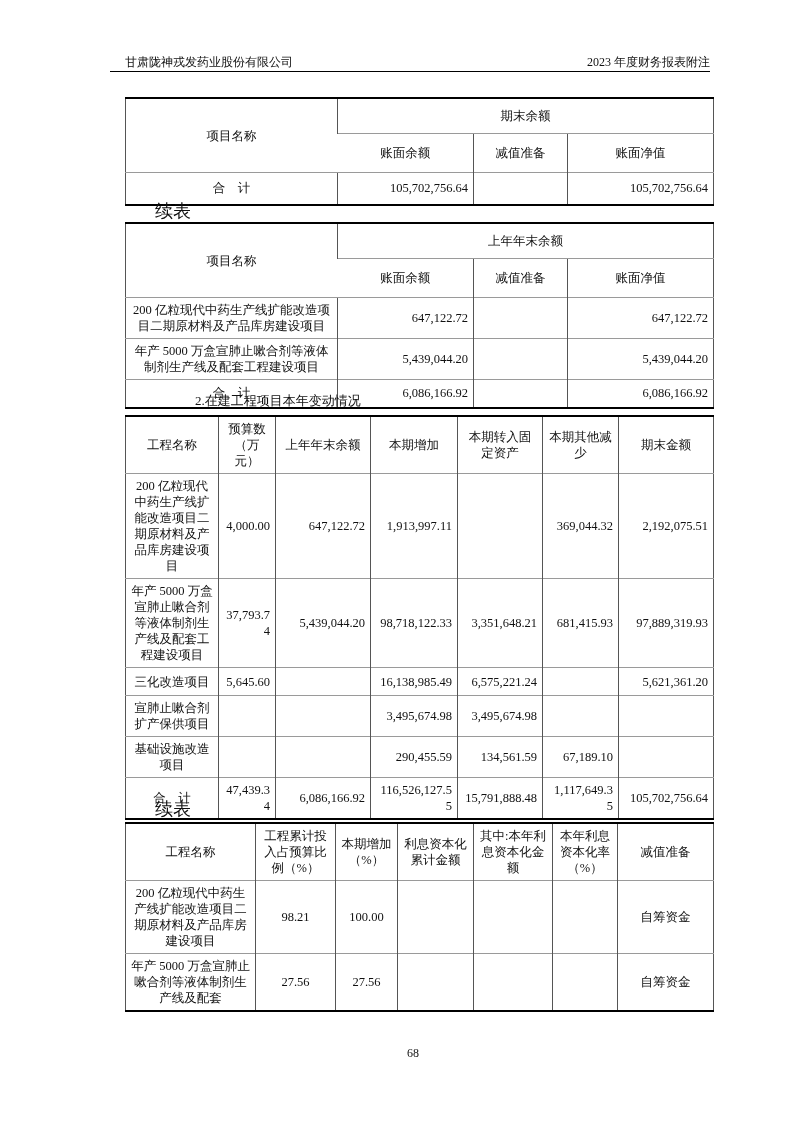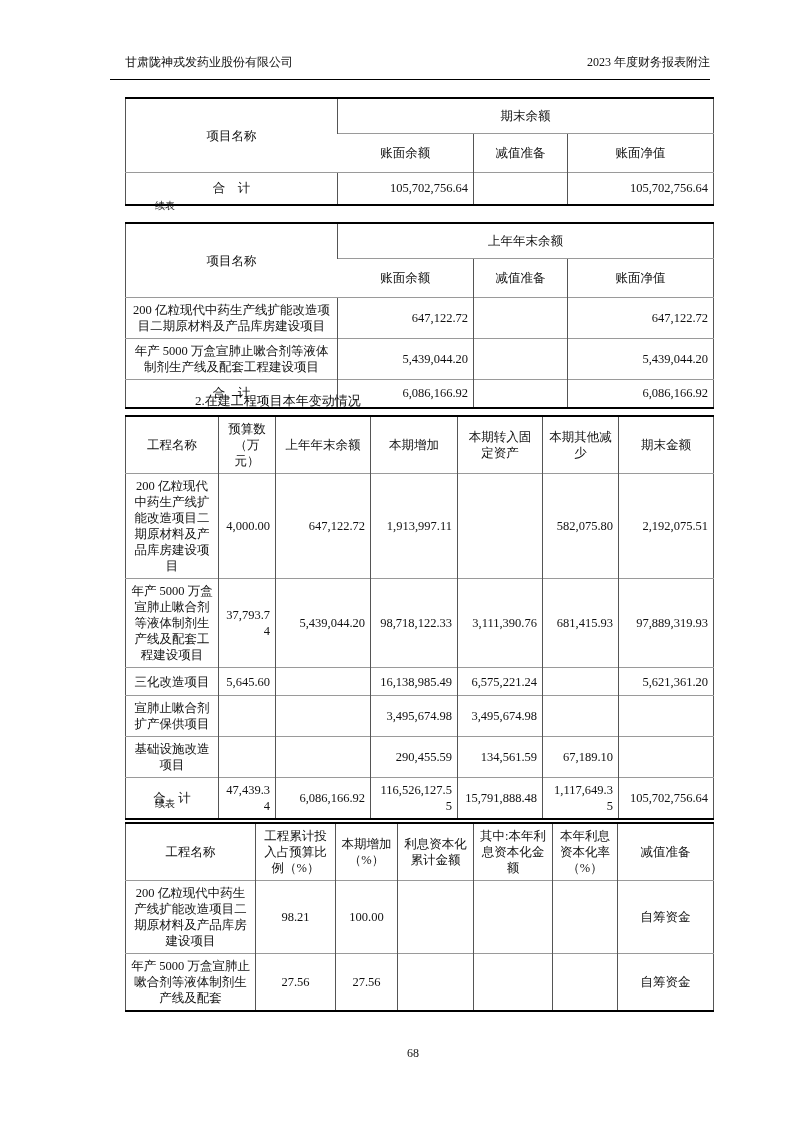--- a/index.html
+++ b/index.html
@@ -10,27 +10,27 @@
     background:#ffffff;
     font-family:"Liberation Serif","DejaVu Serif",serif;
     font-size:12.5px;
     color:#111;
     overflow:hidden;
   }
   .doc-header{
     position:absolute;left:110px;top:54px;width:600px;
     display:flex;justify-content:space-between;align-items:flex-start;
     border-bottom:1.5px solid #000;
-    padding-bottom:8px;
+    padding-bottom:0;
     font-size:12px;
   }
   .doc-header .left{padding-left:15px;}
   .content{position:absolute;left:125px;top:97px;width:588px;}
   .blk{position:absolute;left:0;width:588px;}
-  .cont-label{font-size:10px;padding-left:30px;}
+  .cont-label{font-size:18px;padding-left:30px;}
   .heading{font-size:13px;padding-left:26px;margin-left:44px;}
   table.t{
     border-collapse:collapse;table-layout:fixed;width:588px;
     border-top:2px solid #000;border-bottom:2.5px solid #000;
     border-left:1px solid #555;border-right:1px solid #555;
     font-size:12.5px;
   }
   table.t th,table.t td{
     border-left:1px solid #555;
     border-top:1px solid #9a9a9a;
@@ -157,29 +157,29 @@
           <th class="C">本期转入固定资产</th>
           <th class="C">本期其他减少</th>
           <th class="C">期末金额</th>
         </tr>
         <tr>
           <td class="L">200 亿粒现代中药生产线扩能改造项目二期原材料及产品库房建设项目</td>
           <td class="R">4,000.00</td>
           <td class="R">647,122.72</td>
           <td class="R">1,913,997.11</td>
           <td class="R"></td>
-          <td class="R">582,075.80</td>
+          <td class="R">369,044.32</td>
           <td class="R">2,192,075.51</td>
         </tr>
         <tr>
           <td class="L">年产 5000 万盒宣肺止嗽合剂等液体制剂生产线及配套工程建设项目</td>
           <td class="R">37,793.74</td>
           <td class="R">5,439,044.20</td>
           <td class="R">98,718,122.33</td>
-          <td class="R">3,111,390.76</td>
+          <td class="R">3,351,648.21</td>
           <td class="R">681,415.93</td>
           <td class="R">97,889,319.93</td>
         </tr>
         <tr style="height:28px;">
           <td class="L">三化改造项目</td>
           <td class="R">5,645.60</td>
           <td class="R"></td>
           <td class="R">16,138,985.49</td>
           <td class="R">6,575,221.24</td>
           <td class="R"></td>

